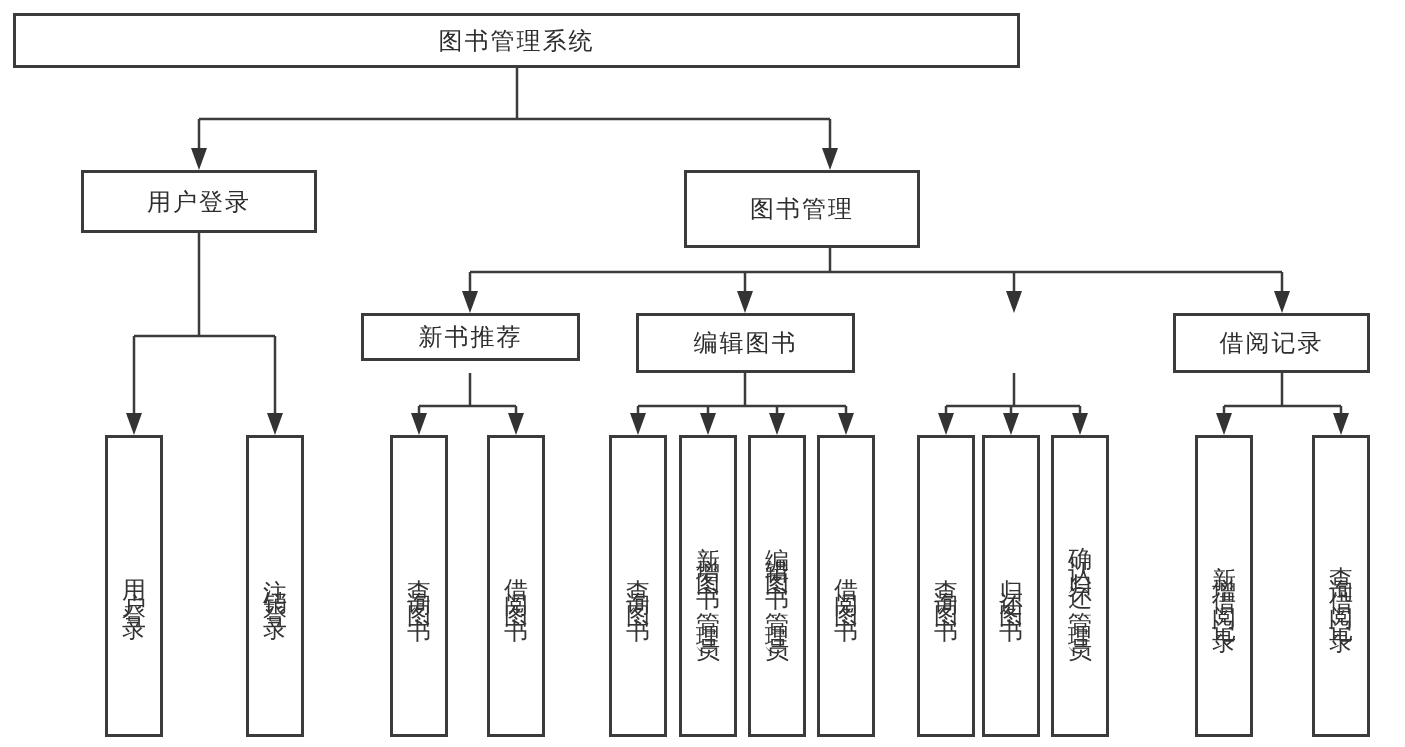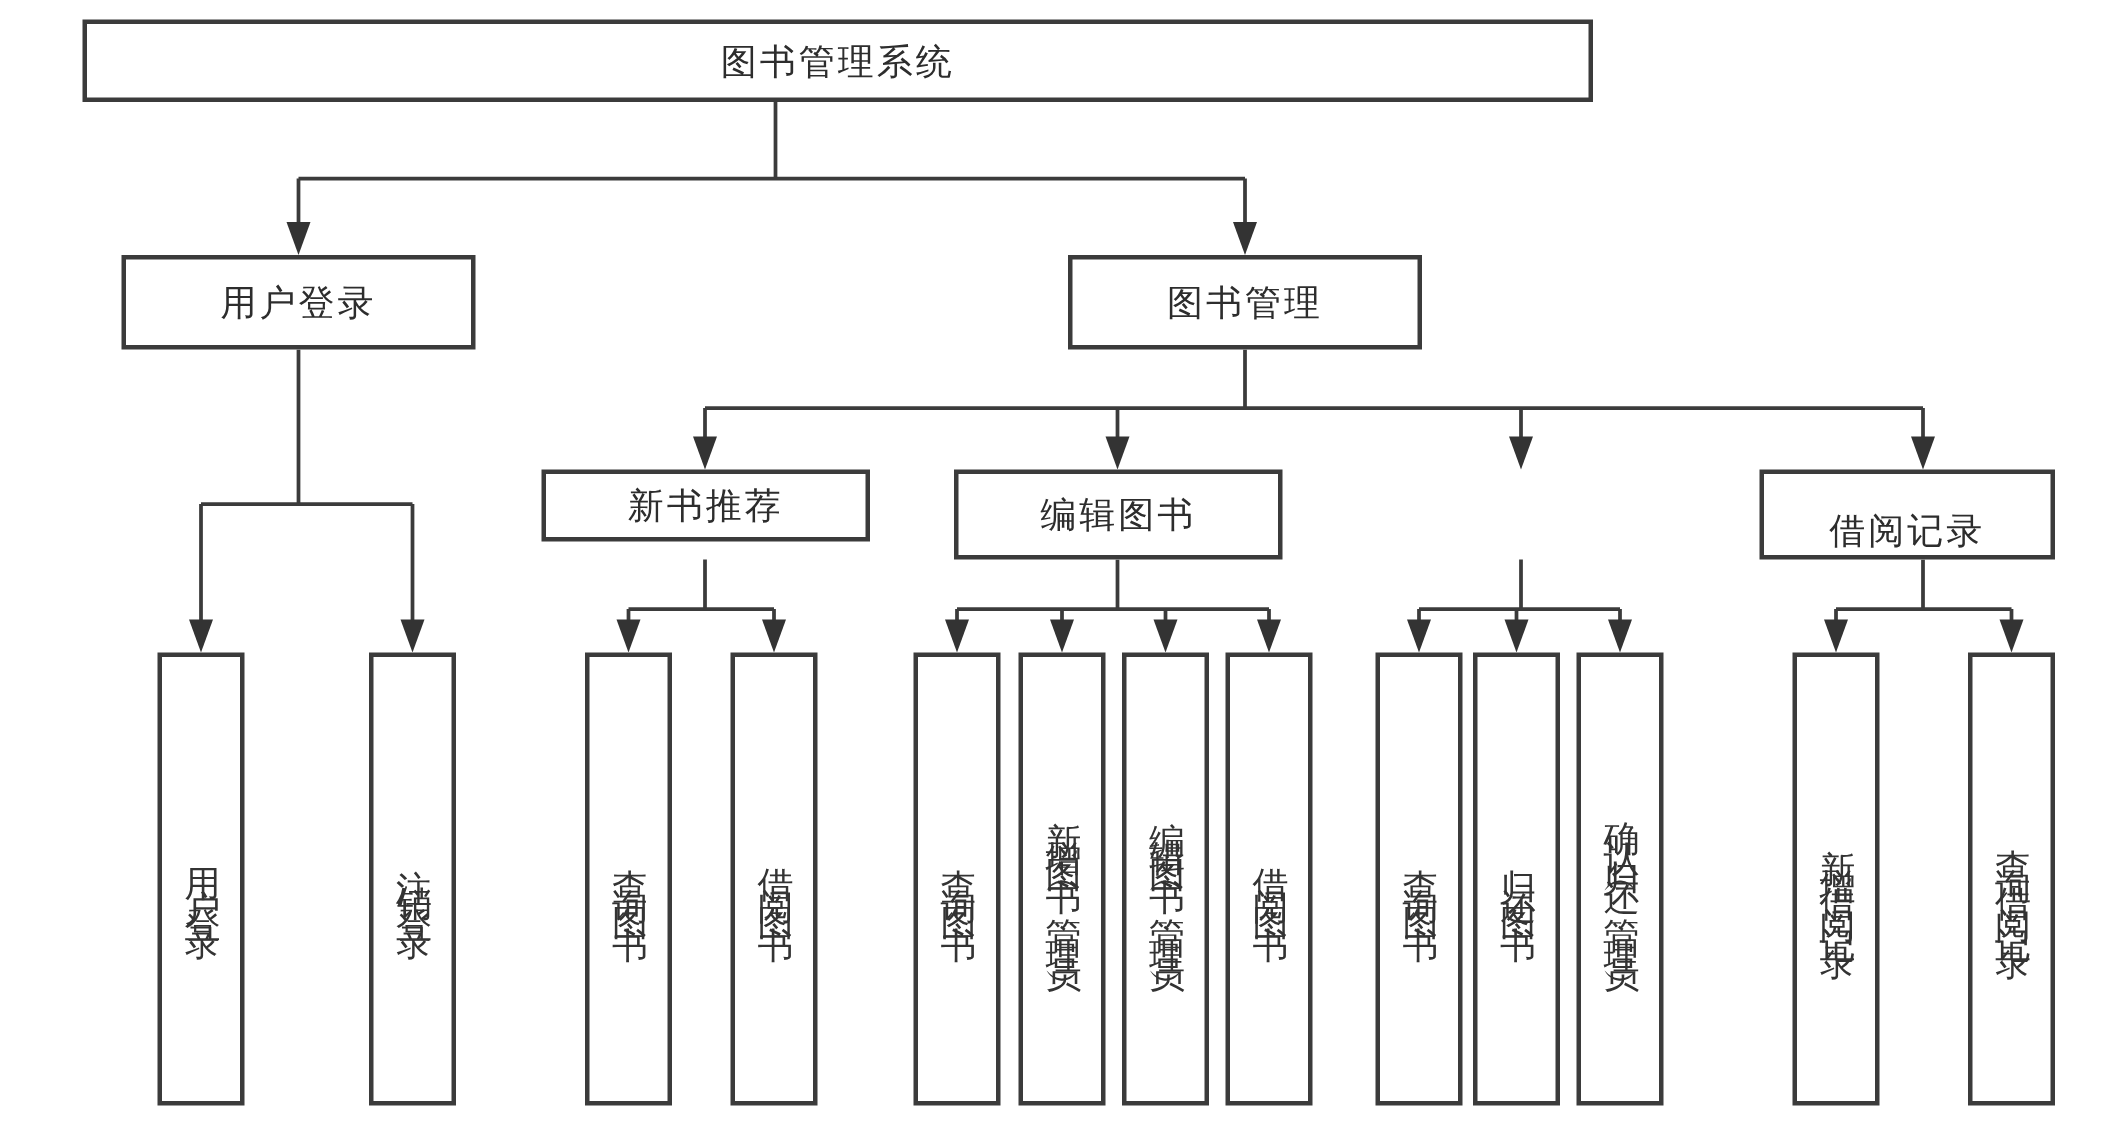--- a/index.html
+++ b/index.html
@@ -14,21 +14,21 @@
   .node{
     position:absolute;
     box-sizing:border-box;
     background:#ffffff;
     border:3px solid #3b3b3b;
     z-index:2;
     display:flex;align-items:center;justify-content:center;
     color:#2d2d2d;
   }
   .hbox{font-size:24px;letter-spacing:2px;}
-  .root{border-width:3px;margin-left:42px;}
+  .root{border-width:3px;}
   .vbox span{
     writing-mode:vertical-rl;
     text-orientation:mixed;
     font-size:24px;
     letter-spacing:13px;
     color:#333333;
     line-height:1;
   }
   .watermark{
     position:absolute;
@@ -114,31 +114,31 @@
     </g>
   </svg>
 
   <div class="node hbox root" style="left:13px;top:13px;width:1007px;height:55px;">
     <span>图书管理系统</span>
   </div>
 
   <div class="node hbox" style="left:81px;top:170px;width:236px;height:63px;">
     <span>用户登录</span>
   </div>
-  <div class="node hbox" style="left:712px;top:170px;width:236px;height:63px;">
+  <div class="node hbox" style="left:684px;top:170px;width:236px;height:78px;">
     <span>图书管理</span>
   </div>
 
   <div class="node hbox" style="left:361px;top:313px;width:219px;height:48px;">
     <span>新书推荐</span>
   </div>
   <div class="node hbox" style="left:636px;top:313px;width:219px;height:60px;">
     <span>编辑图书</span>
   </div>
-  <div class="node hbox" style="left:1173px;top:313px;width:197px;height:60px;align-items:flex-end;">
+  <div class="node hbox" style="left:1173px;top:313px;width:197px;height:60px;">
     <span>借阅记录</span>
   </div>
 
   <div class="node vbox" style="left:105px;top:435px;width:58px;height:302px;">
     <span>用户登录</span>
   </div>
   <div class="node vbox" style="left:246px;top:435px;width:58px;height:302px;">
     <span>注销登录</span>
   </div>
 

